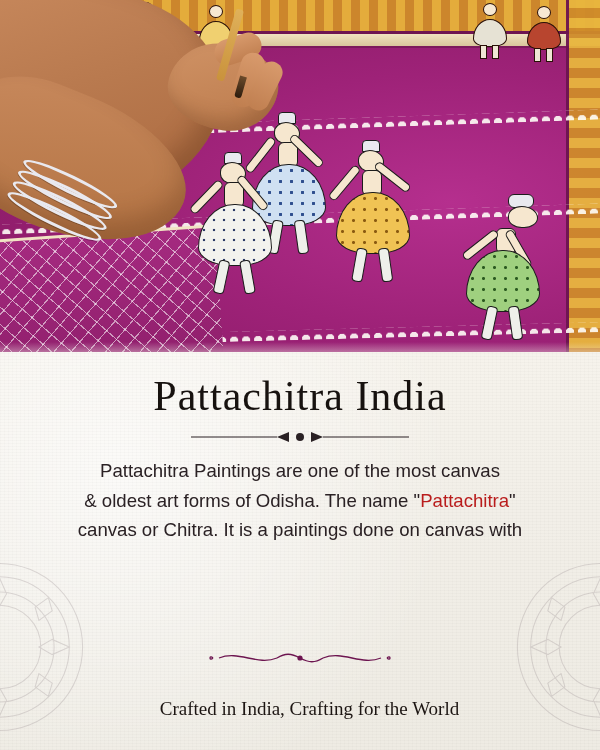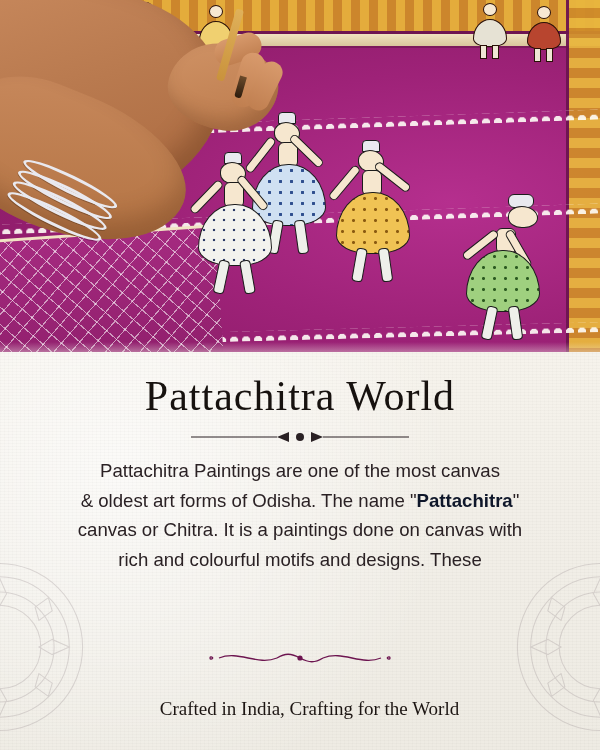--- a/index.html
+++ b/index.html
@@ -199,21 +199,21 @@
     position:absolute; left:0; top:428px; width:600px; height:18px;
     display:flex; align-items:center; justify-content:center;
   }
   .body {
     position:absolute; left:58px; top:456px; width:484px;
     text-align:center;
     font-size:18.6px;
     line-height:29.5px;
     color:#2a2124;
   }
-  .body b { font-weight:700; color:#0f172a; }
+  .body b { font-weight:400; color:#b91c1c; }
   .divider2 {
     position:absolute; left:0; top:648px; width:600px; height:20px;
     display:flex; align-items:center; justify-content:center;
   }
   .tagline {
     position:absolute; left:0; top:698px; width:600px;
     text-align:center;
     font-family:"Liberation Serif", serif;
     font-size:19px;
     color:#1c1512;
@@ -365,41 +365,40 @@
           <path d="M174 100 L156 92 L142 100 L156 108 Z"></path>
           <path d="M48 48 L62 58 L58 72 L44 62 Z"></path>
           <path d="M152 48 L138 58 L142 72 L156 62 Z"></path>
           <path d="M48 152 L62 142 L58 128 L44 138 Z"></path>
           <path d="M152 152 L138 142 L142 128 L156 138 Z"></path>
         </g>
       </g>
     </svg>
   </div>
 
-  <div class="title">Pattachitra World</div>
+  <div class="title">Pattachitra India</div>
 
   <div class="divider1">
     <svg width="230" height="16" viewBox="0 0 230 16">
       <g stroke="#2a2124" stroke-width="1" fill="none">
         <line x1="6" y1="8" x2="92" y2="8"></line>
         <line x1="138" y1="8" x2="224" y2="8"></line>
         <path d="M92 8 L104 3 L104 13 Z" fill="#2a2124" stroke="none"></path>
         <path d="M138 8 L126 3 L126 13 Z" fill="#2a2124" stroke="none"></path>
         <circle cx="115" cy="8" r="4" fill="#2a2124" stroke="none"></circle>
       </g>
     </svg>
   </div>
 
   <div class="body">
     <div>Pattachitra Paintings are one of the most canvas</div>
     <div>
       <span>&amp; oldest art forms of Odisha. The name "<b>Pattachitra</b>"</span>
     </div>
     <div>canvas or Chitra. It is a paintings done on canvas with</div>
-    <div>rich and colourful motifs and designs. These</div>
   </div>
 
   <div class="divider2">
     <svg width="190" height="18" viewBox="0 0 190 18">
       <g stroke="#6d1550" stroke-width="1.3" fill="none">
         <path d="M14 9 C34 1, 52 17, 72 9"></path>
         <path d="M118 9 C138 1, 156 17, 176 9"></path>
         <path d="M72 9 C80 4, 86 4, 95 9 C104 14, 110 14, 118 9"></path>
         <path d="M8 9 C4 5, 4 13, 8 9"></path>
         <path d="M182 9 C186 5, 186 13, 182 9"></path>

